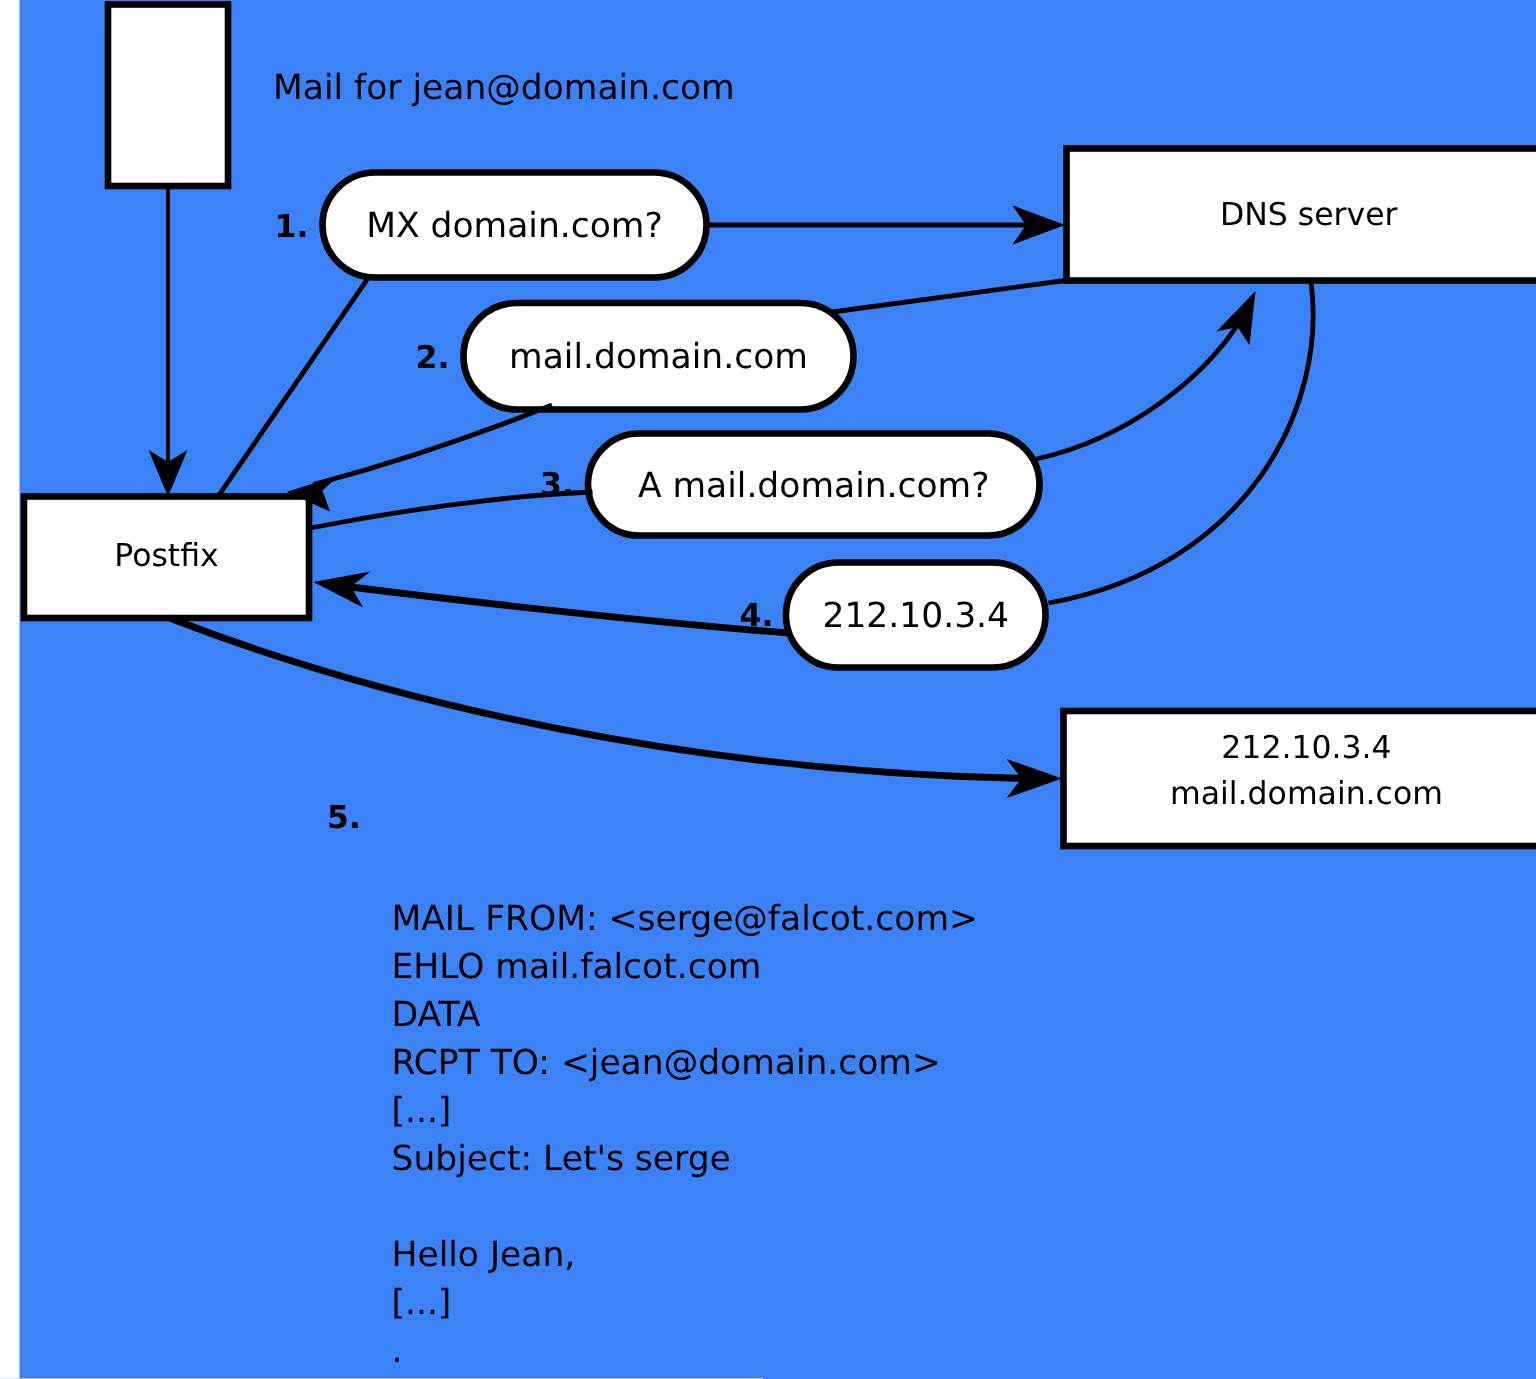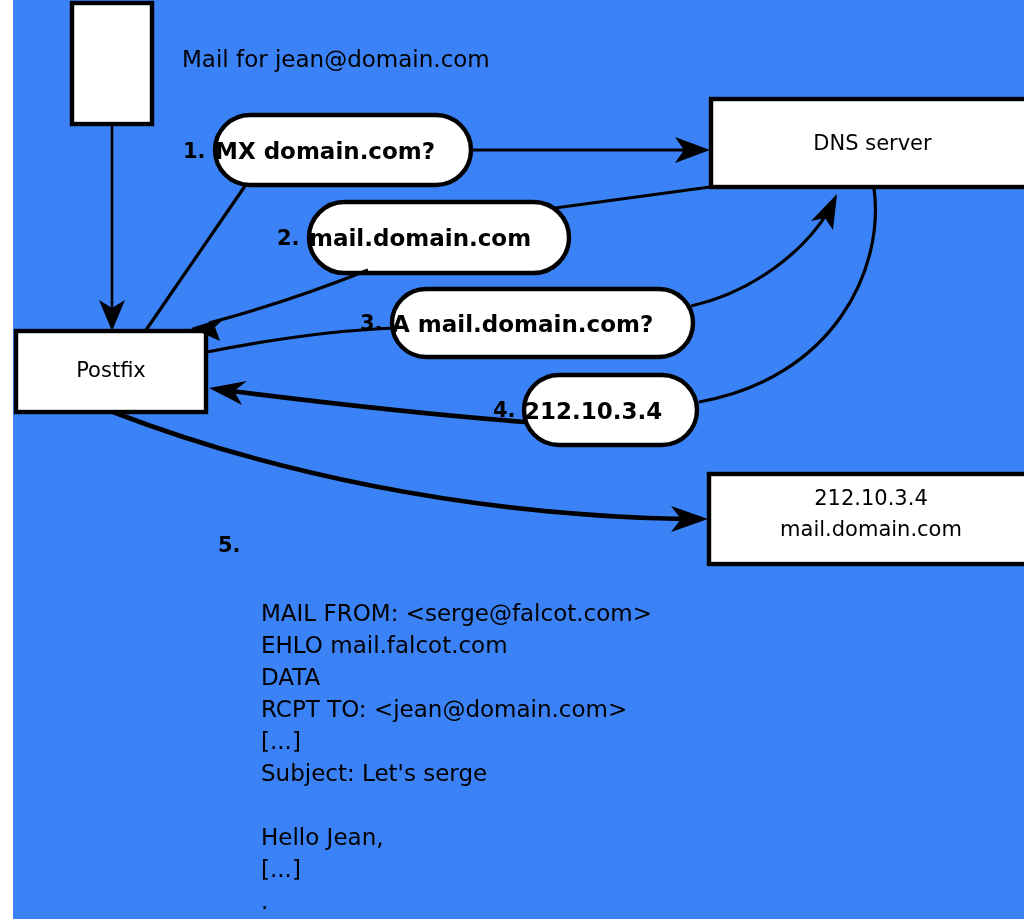--- a/index.html
+++ b/index.html
@@ -36,24 +36,23 @@
     color: #000000;
     white-space: pre;
     font-family: "DejaVu Sans", sans-serif;
   }
   .box-label {
     text-align: center;
     font-size: 21px;
     line-height: 30px;
   }
   .bubble-label {
-    text-align: left;
+    text-align: center;
     font-size: 23px;
     line-height: 28px;
-    font-weight: bold;
   }
   .step-num {
     font-weight: bold;
     font-size: 21px;
   }
   .caption {
     font-size: 23px;
   }
   .smtp-title {
     font-size: 23px;

